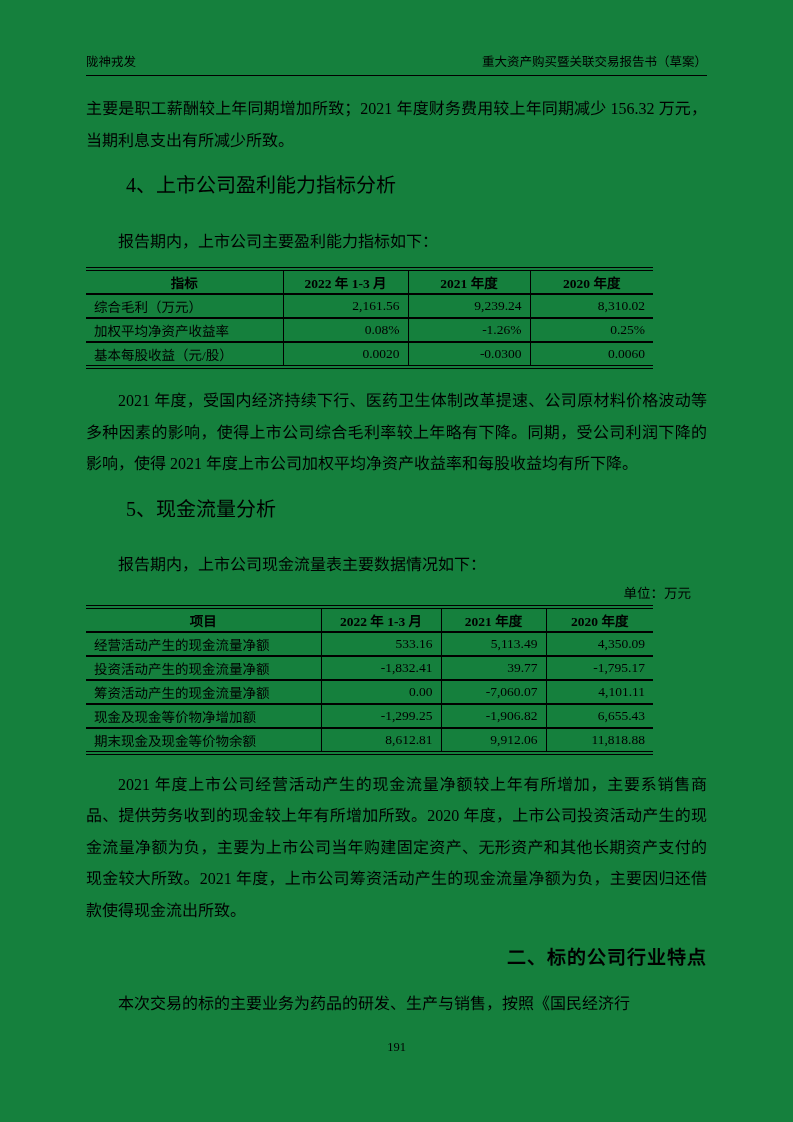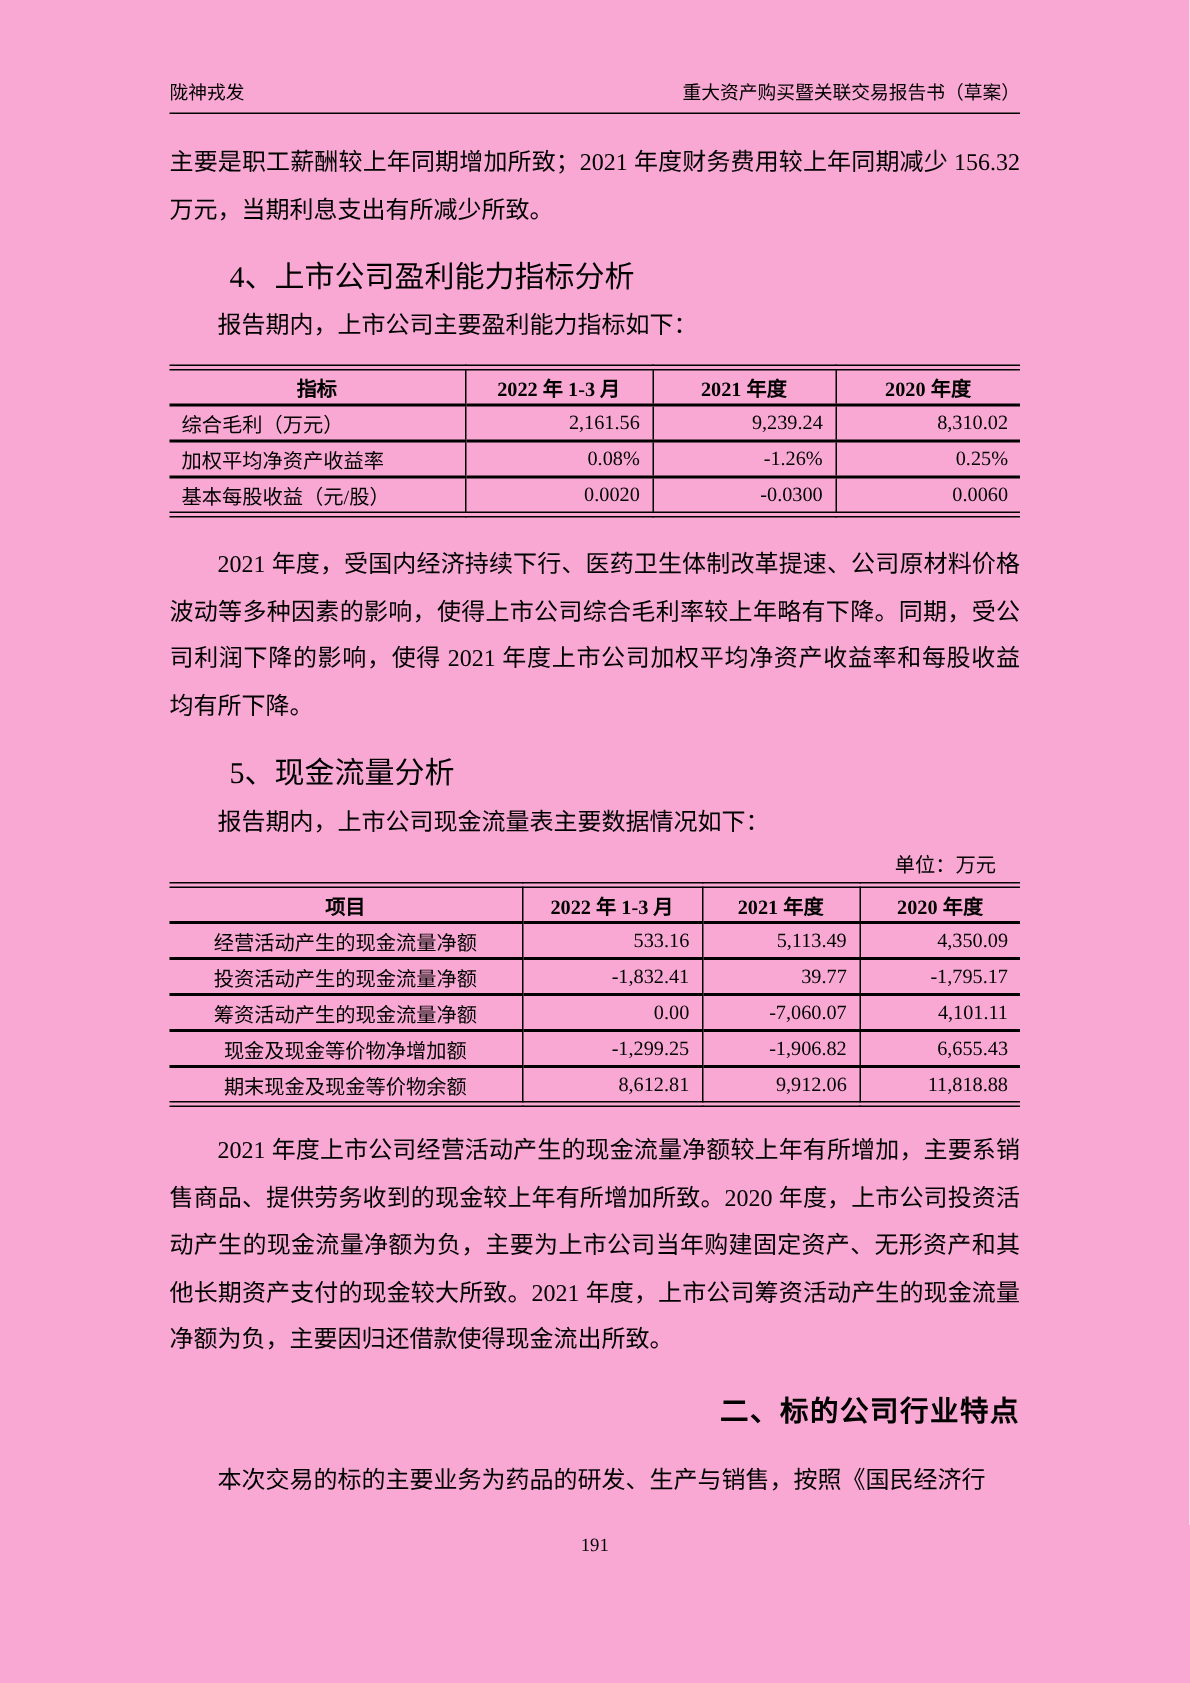--- a/index.html
+++ b/index.html
@@ -2,24 +2,24 @@
 <html lang="zh-CN"><head>
 <meta charset="utf-8">
 <style>
   * { box-sizing: border-box; }
   html, body { margin: 0; padding: 0; background: #ffffff; }
   .page {
     position: relative;
     width: 793px;
     height: 1122px;
     margin: 0 auto;
-    background: #f9a8d4;
+    background: #15803d;
     color: #000000;
     font-family: "Liberation Serif", "DejaVu Serif", serif;
-    padding: 0 113px;
+    padding: 0 86px;
     overflow: hidden;
   }
   
   .running-header {
     padding-top: 54px;
     display: flex;
     justify-content: space-between;
     align-items: flex-end;
     font-size: 12.5px;
     line-height: 16px;
@@ -35,21 +35,21 @@
   }
   .indent { text-indent: 2em; }
   .sub-heading {
     font-size: 20px;
     line-height: 31.5px;
     font-weight: normal;
     margin: 14px 0 0 0;
     text-indent: 2em;
   }
   .mt-p1 { margin-top: 17px; }
-  .mt-intro { margin-top: 0; }
+  .mt-intro { margin-top: 24px; }
   .mt-p2 { margin-top: 16px; }
   .mt-p3 { margin-top: 14px; }
   .section-heading {
     font-family: "Liberation Sans", "DejaVu Sans", sans-serif;
     font-size: 19px;
     line-height: 28px;
     font-weight: bold;
     letter-spacing: 1px;
     margin: 18px 0 0 0;
     text-align: right;
@@ -78,21 +78,21 @@
     padding: 1px 8px;
     border-bottom: 2px solid #000;
     overflow: hidden;
     white-space: nowrap;
   }
   table.data-table th + th,
   table.data-table td + td { border-left: 1px solid #000; }
   table.data-table tbody tr:last-child td { border-bottom: none; }
   table.data-table th { font-weight: bold; text-align: center; }
   td.cell-center { text-align: left; }
-  td.cell-left   { text-align: center; margin-left: 28px; }
+  td.cell-left   { text-align: left; margin-left: 28px; }
   td.cell-num    { text-align: right; padding-right: 10px; }
   
   .page-number {
     margin-top: 19px;
     text-align: center;
     font-size: 12.5px;
     line-height: 16px;
   }
 </style>
 </head>

